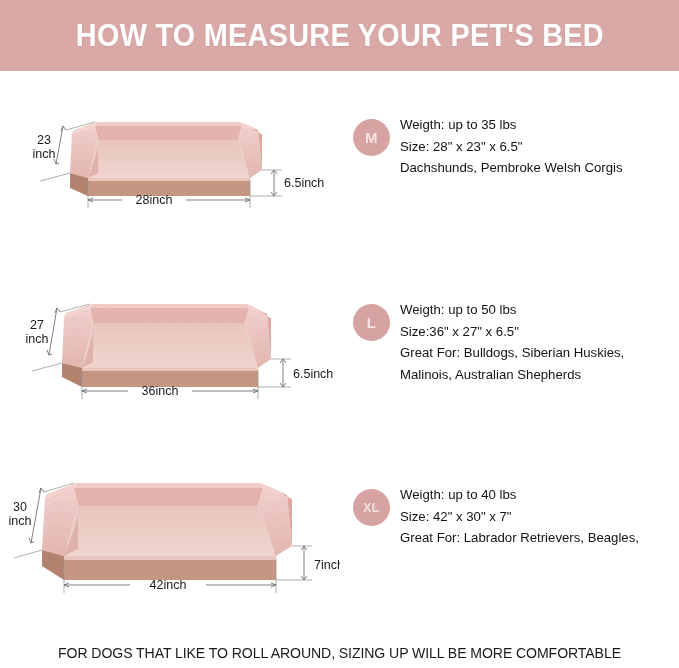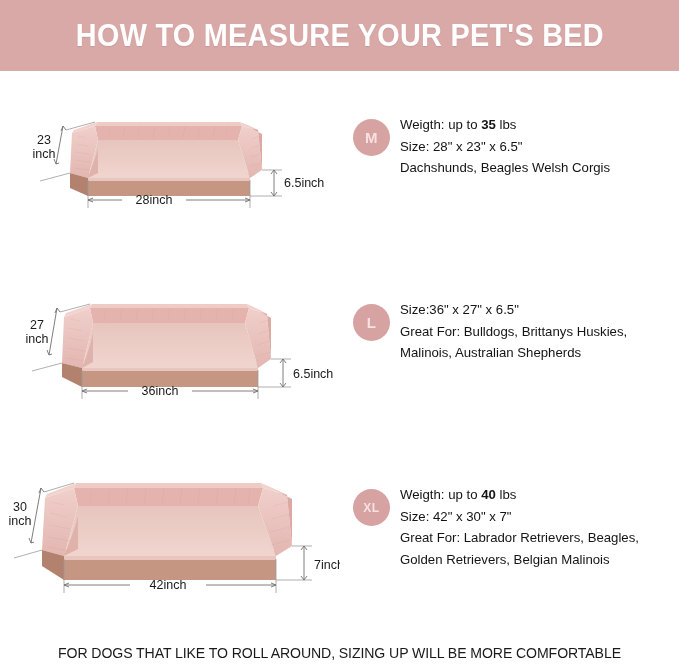--- a/index.html
+++ b/index.html
@@ -95,21 +95,21 @@
     top: 36px;
     width: 276px;
   }
   .line {
     font-size: 13.2px;
     line-height: 21.5px;
     color: #141414;
     white-space: nowrap;
   }
   .line .lbl { font-weight: normal; }
-  .line .strong { font-weight: bold; }
+  .line .strong { font-weight: normal; }
 
   
   .footer {
     position: absolute;
     left: 0;
     top: 645px;
     width: 679px;
     text-align: center;
     font-size: 14.4px;
     font-weight: normal;
@@ -224,21 +224,21 @@
     <div class="lines">
       <div class="line">
         <span class="lbl">Weigth:</span>
         <span>up to</span>
         <span class="strong">35</span>
         <span>lbs</span>
       </div>
       <div class="line">
         <span class="lbl">Size:</span><span> 28" x 23" x 6.5"</span>
       </div>
-      <div class="line">Dachshunds, Beagles Welsh Corgis</div>
+      <div class="line">Dachshunds, Pembroke Welsh Corgis</div>
     </div>
   </div>
 </div>
 
 <div class="row row-l">
 
   <div class="illus">
     <svg width="340" height="185" viewBox="0 0 340 185" xmlns="http://www.w3.org/2000/svg">
       <defs>
         <linearGradient id="plushL" x1="0" y1="0" x2="0" y2="1">
@@ -318,24 +318,30 @@
         <path class="dimline" d="M283,124 L280,120 M283,124 L286,120"></path>
         <text class="dimtxt" x="293" y="115">6.5inch</text>
       </g>
     </svg>
   </div>
 
   <div class="info">
     <div class="badge">L</div>
     <div class="lines">
       <div class="line">
+        <span class="lbl">Weigth:</span>
+        <span>up to</span>
+        <span class="strong">50</span>
+        <span>lbs</span>
+      </div>
+      <div class="line">
         <span class="lbl">Size:</span><span>36" x 27" x 6.5"</span>
       </div>
       <div class="line">
-        <span class="lbl">Great For:</span><span> Bulldogs, Brittanys Huskies,</span>
+        <span class="lbl">Great For:</span><span> Bulldogs, Siberian Huskies,</span>
       </div>
       <div class="line">Malinois, Australian Shepherds</div>
     </div>
   </div>
 </div>
 
 <div class="row row-xl">
 
   <div class="illus">
     <svg width="340" height="185" viewBox="0 0 340 185" xmlns="http://www.w3.org/2000/svg">
@@ -428,18 +434,17 @@
         <span>up to</span>
         <span class="strong">40</span>
         <span>lbs</span>
       </div>
       <div class="line">
         <span class="lbl">Size:</span><span> 42" x 30" x 7"</span>
       </div>
       <div class="line">
         <span class="lbl">Great For:</span><span> Labrador Retrievers, Beagles,</span>
       </div>
-      <div class="line">Golden Retrievers, Belgian Malinois</div>
     </div>
   </div>
 </div>
 
 <div class="footer">FOR DOGS THAT LIKE TO ROLL AROUND, SIZING UP WILL BE MORE COMFORTABLE</div>
 
 </body></html>

